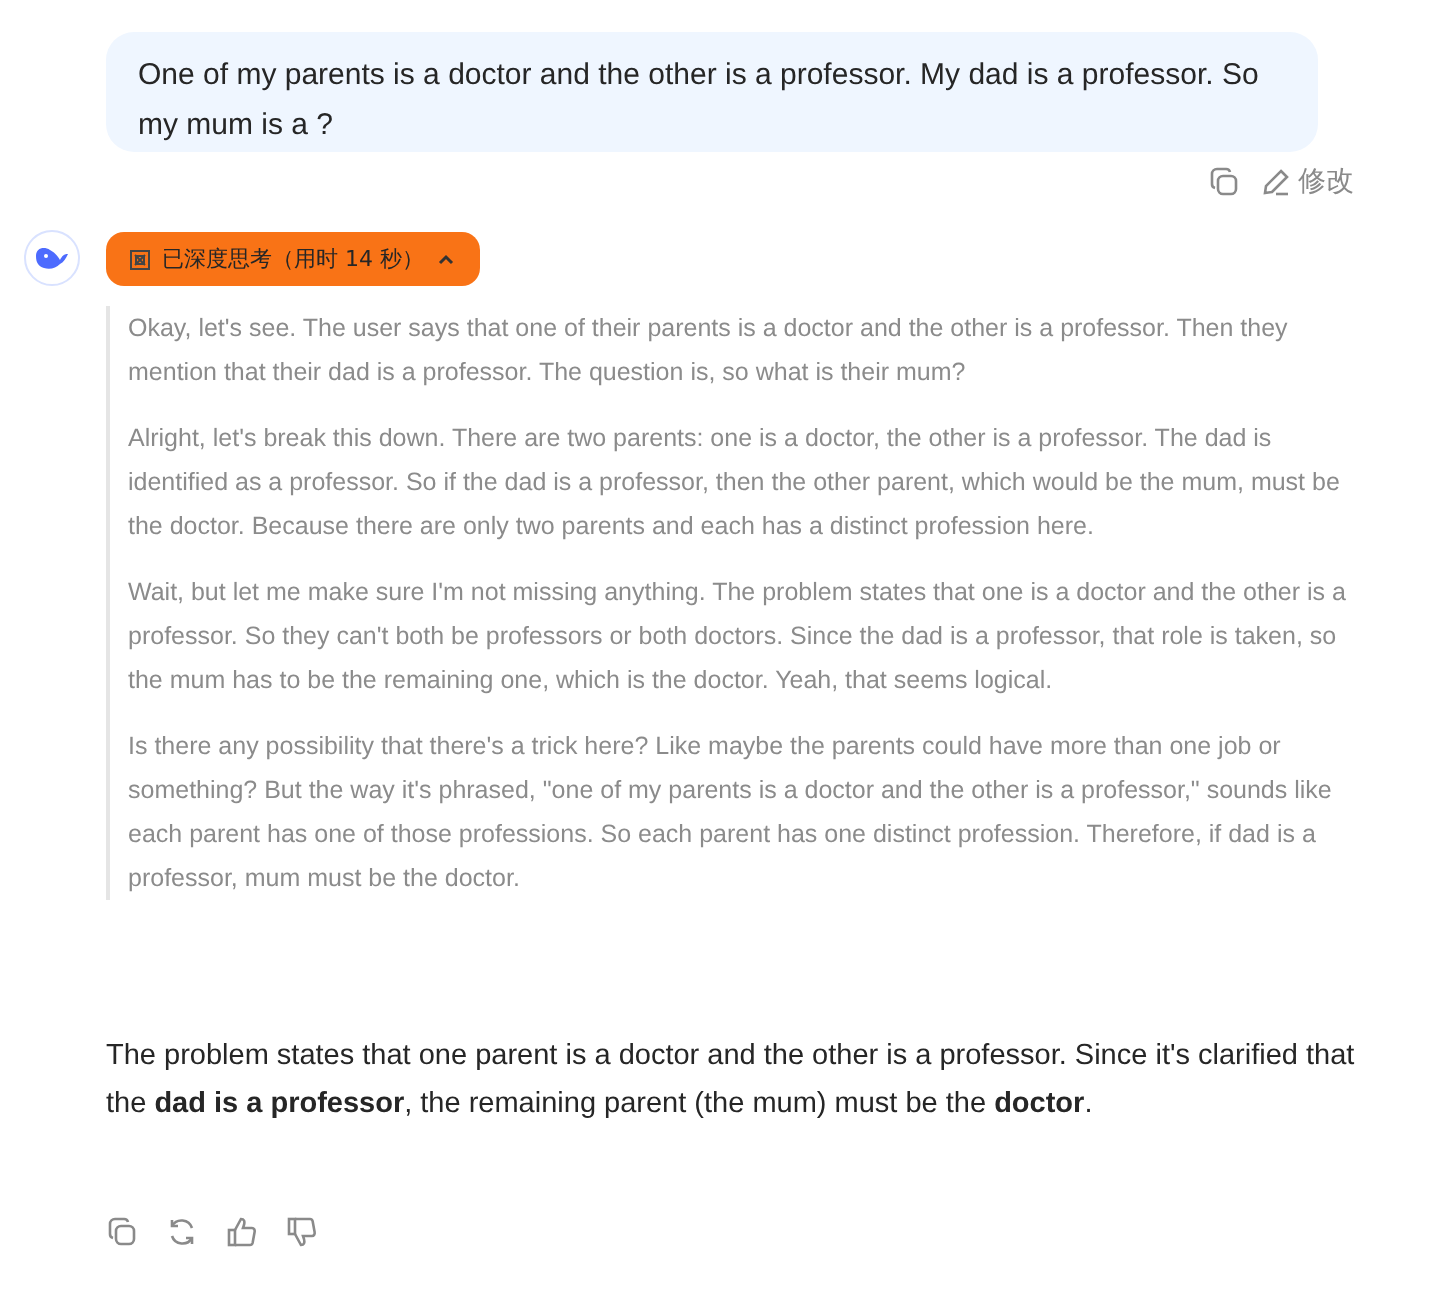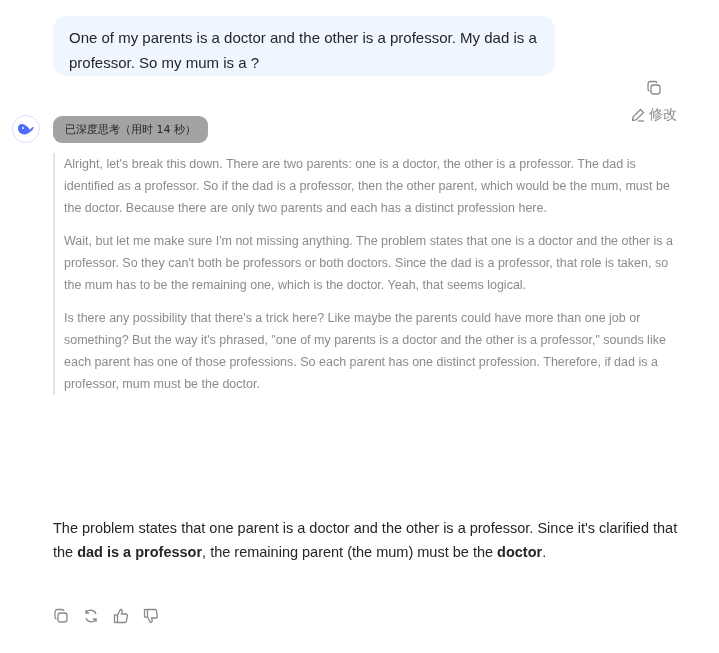--- a/index.html
+++ b/index.html
@@ -1,41 +1,40 @@
 <!DOCTYPE html>
 <html><head>
   <meta charset="utf-8">
   <style>
     * { box-sizing: border-box; margin: 0; padding: 0; }
     html, body { width: 719px; height: 653px; background: #ffffff; overflow: hidden; }
     body { font-family: "Liberation Sans", "DejaVu Sans", sans-serif; color: #262626; position: relative; }
 
     .user-bubble {
-      position: absolute; left: 53px; top: 16px; width: 502px; height: 60px;
+      position: absolute; left: 53px; top: 16px; width: 606px; height: 60px;
       background: #eff6ff; border-radius: 14px;
       padding: 9px 16px; font-size: 15px; line-height: 25px; color: #262626;
     }
     .user-actions {
       position: absolute; right: 42px; top: 80px; height: 22px;
-      display: flex; align-items: center; gap: 10px; color: #8a8a8a; font-size: 14px; flex-direction: column;
+      display: flex; align-items: center; gap: 10px; color: #8a8a8a; font-size: 14px;
     }
     .icon-btn { display: inline-flex; align-items: center; justify-content: center; cursor: pointer; }
     .edit-btn { display: inline-flex; align-items: center; gap: 3px; cursor: pointer; color: #8a8a8a; }
 
     .avatar {
       position: absolute; left: 12px; top: 115px; width: 28px; height: 28px;
       border-radius: 50%; border: 1px solid #d9e2ff; background: #fff;
       display: flex; align-items: center; justify-content: center;
     }
     .think-toggle {
       position: absolute; left: 53px; top: 116px; height: 27px;
-      background: #a3a3a3; border-radius: 9px; padding: 0 12px;
+      background: #f97316; border-radius: 9px; padding: 0 12px;
       display: flex; align-items: center; gap: 6px; font-size: 11px; color: #262626; cursor: pointer;
       font-family: "DejaVu Sans", sans-serif;
-      flex-direction: column;
     }
     .think-box {
       position: absolute; left: 53px; top: 153px; width: 630px;
       border-left: 2px solid #e5e5e5; padding-left: 9px;
       font-size: 12.5px; line-height: 22px; color: #8b8b8b;
     }
     .think-box p { margin-bottom: 11px; }
     .think-box p:last-child { margin-bottom: 0; }
 
     .answer {
@@ -85,20 +84,21 @@
     <path d="M2.5 2.5 L7.5 7.5 M7.5 2.5 L2.5 7.5"></path>
     <rect x="3" y="3" width="4" height="4"></rect>
   </svg>
   <span>已深度思考（用时 14 秒）</span>
   <svg width="10" height="10" viewBox="0 0 10 10" fill="none" stroke="#333" stroke-width="1.5">
     <path d="M2 6.5 L5 3.5 L8 6.5"></path>
   </svg>
 </div>
 
 <div class="think-box">
+  <p>Okay, let's see. The user says that one of their parents is a doctor and the other is a professor. Then they mention that their dad is a professor. The question is, so what is their mum?</p>
   <p>Alright, let's break this down. There are two parents: one is a doctor, the other is a professor. The dad is identified as a professor. So if the dad is a professor, then the other parent, which would be the mum, must be the doctor. Because there are only two parents and each has a distinct profession here.</p>
   <p>Wait, but let me make sure I'm not missing anything. The problem states that one is a doctor and the other is a professor. So they can't both be professors or both doctors. Since the dad is a professor, that role is taken, so the mum has to be the remaining one, which is the doctor. Yeah, that seems logical.</p>
   <p>Is there any possibility that there's a trick here? Like maybe the parents could have more than one job or something? But the way it's phrased, "one of my parents is a doctor and the other is a professor," sounds like each parent has one of those professions. So each parent has one distinct profession. Therefore, if dad is a professor, mum must be the doctor.</p>
 </div>
 
 <div class="answer">
   <p><span>The problem states that one parent is a doctor and the other is a professor. Since it's clarified that the </span><b>dad is a professor</b><span>, the remaining parent (the mum) must be the </span><b>doctor</b><span>.</span></p>
 </div>
 
 <div class="reply-actions">

